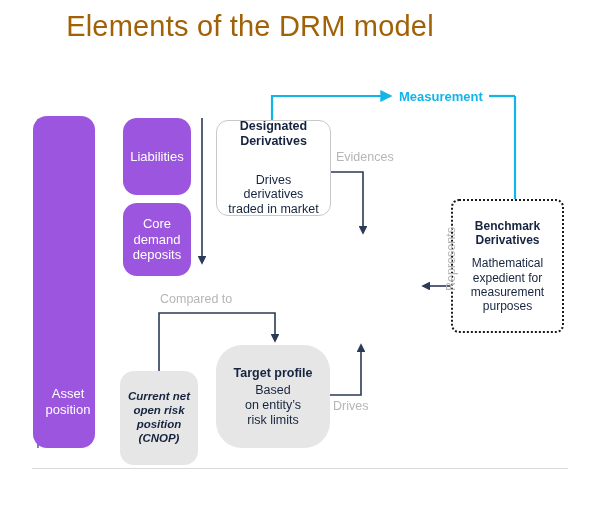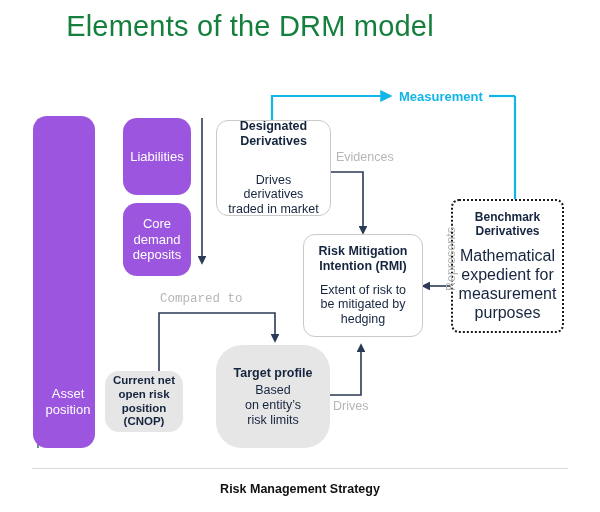--- a/index.html
+++ b/index.html
@@ -11,21 +11,21 @@
     overflow:hidden;
   }
   #stage{position:relative;width:600px;height:512px;}
 
   
   .title{
     position:absolute;left:0;top:10px;width:500px;
     text-align:center;
     font-size:29px;font-weight:400;
     letter-spacing:.2px;
-    color:#15803d;
+    color:#a16207;
   }
 
   
   .footer-rule{
     position:absolute;left:32px;top:468px;width:536px;height:1px;
     background:#d9d9d9;
   }
   .footer-label{
     position:absolute;left:0;top:482px;width:600px;
     text-align:center;font-size:12.5px;font-weight:700;color:#111111;
@@ -63,21 +63,21 @@
     background:#ffffff;
     border:2px dotted #1b1b1b;
     border-radius:8px;
     display:flex;flex-direction:column;align-items:center;justify-content:center;
     text-align:center;
     padding:6px 8px;
   }
   .bx-title{font-weight:700;font-size:12.5px;line-height:1.18;color:#16253f;}
   .bx-body{font-weight:400;font-size:12.5px;line-height:1.18;color:#16253f;margin-top:9px;}
   .bx-title.small{font-size:12px;}
-  .bx-body.small{font-size:16px;}
+  .bx-body.small{font-size:12px;}
   .cnop-text{font-weight:700;font-size:11.5px;line-height:1.2;color:#16253f;}
 
   
   .conn-label{
     position:absolute;
     font-size:12.5px;color:#b6b6b6;font-weight:400;white-space:nowrap;
   }
   .conn-label.vertical{
     transform-origin:0 0;
     transform:rotate(-90deg);
@@ -163,57 +163,49 @@
   </div>
 
   <div class="box whitebox" style="left:216px;top:120px;width:115px;height:96px;gap:15px;">
     <div class="bx-title" style="white-space:pre-line;">Designated
 Derivatives</div>
     <div class="bx-body" style="white-space:pre-line;">Drives
 derivatives
 traded in market</div>
   </div>
 
-  <div class="box whitebox" style="left:303px;top:234px;width:120px;height:103px;">
-    <div class="bx-title" style="white-space:pre-line;">Risk Mitigation
-Intention (RMI)</div>
-    <div class="bx-body" style="white-space:pre-line;">Extent of risk to
-be mitigated by
-hedging</div>
-  </div>
 
   <div class="box dottedbox" style="left:451px;top:199px;width:113px;height:134px;">
     <div class="bx-title small" style="white-space:pre-line;">Benchmark
 Derivatives</div>
     <div class="bx-body small" style="white-space:pre-line;">Mathematical
 expedient for
 measurement
 purposes</div>
   </div>
 
-  <div class="box greybox" style="left:105px;top:371px;width:78px;height:61px;">
+  <div class="box greybox" style="left:120px;top:371px;width:78px;height:94px;font-style:italic;">
     <div class="cnop-text" style="white-space:pre-line;">Current net
 open risk
 position
 (CNOP)</div>
   </div>
 
   <div class="box greybox" style="left:216px;top:345px;width:114px;height:103px;border-radius:26px;">
     <div class="bx-title" style="white-space:pre-line;">Target profile</div>
     <div class="bx-body" style="white-space:pre-line;margin-top:3px;">Based
 on entity’s
 risk limits</div>
   </div>
 
   <div class="measurement" style="left:399px;top:89px;">Measurement</div>
 
   <div class="conn-label" style="left:336px;top:150px;">Evidences</div>
 
   <div class="conn-label vertical" style="left:444px;top:291px;">Represents</div>
 
-  <div class="conn-label" style="left:160px;top:292px;font-family:Liberation Mono, monospace;">Compared to</div>
+  <div class="conn-label" style="left:160px;top:292px;">Compared to</div>
 
   <div class="conn-label" style="left:333px;top:399px;text-align:center;">Drives</div>
 
   <div class="footer-rule"></div>
-  <div class="footer-label">Risk Management Strategy</div>
 
 </div>
 
 </body></html>

